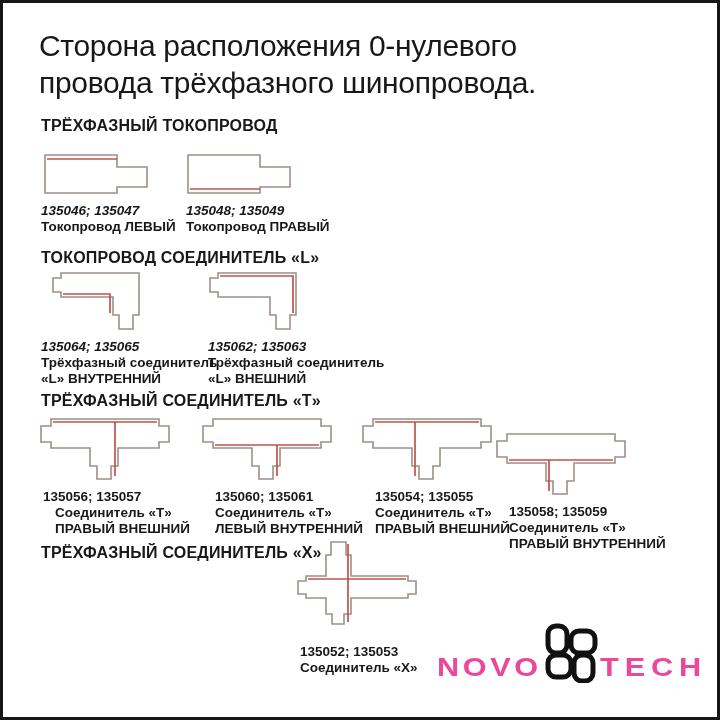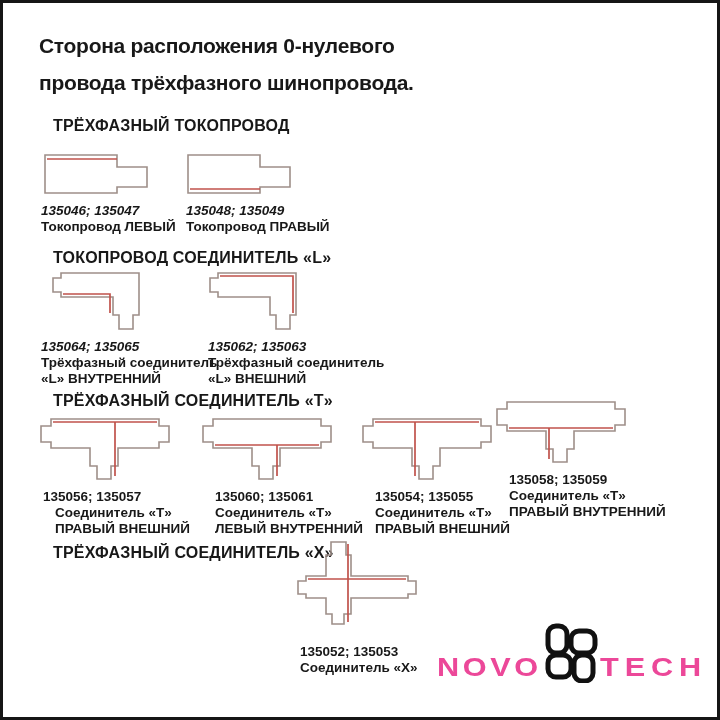--- a/index.html
+++ b/index.html
@@ -3,24 +3,24 @@
 <meta charset="utf-8">
 <style>
   html,body { margin:0; padding:0; background:#e8e8e8; }
   .page {
     position:relative; width:720px; height:720px; margin:0 auto;
     background:#ffffff; border:3px solid #161616; box-sizing:border-box;
     font-family:"Liberation Sans", sans-serif; color:#181818; overflow:hidden;
   }
   .title {
     position:absolute; left:36px; top:24px;
-    font-size:21px; font-weight:bold; line-height:37px; letter-spacing:-0.3px;
+    font-size:30px; font-weight:normal; line-height:37px; letter-spacing:-0.3px;
   }
   .sec-header {
-    position:absolute; left:50px;
+    position:absolute; left:38px;
     font-size:16px; font-weight:bold; letter-spacing:0.2px; white-space:nowrap;
   }
   .item { position:absolute; }
   .codes, .lbl {
     font-size:13.5px; font-weight:bold; line-height:16px; white-space:nowrap;
   }
   .diag { display:block; }
   .diag .outline { fill:none; stroke:#9e8f89; stroke-width:1.6; }
   .diag .zero    { fill:none; stroke:#c0524b; stroke-width:1.7; }
   .gap8 { margin-top:8px;font-style:italic; }
@@ -118,21 +118,21 @@
     <svg class="diag" width="132" height="66" viewBox="0 0 132 66">
       <path class="outline" d="M12,3 H120 V10 H130 V26 H120 V32 H79 V50 H72 V63 H58 V50 H51 V32 H12 V26 H2 V10 H12 Z"></path>
       <path class="zero" d="M14,6 H118"></path>
       <path class="zero" d="M54,6 V60"></path>
     </svg>
     <div class="codes gap7" style="margin-left:14px">135054; 135055</div>
     <div class="lbl" style="margin-left:14px">Соединитель «Т»</div>
     <div class="lbl" style="margin-left:14px">ПРАВЫЙ ВНЕШНИЙ</div>
   </div>
 
-  <div class="item" style="left:492px; top:396px;">
+  <div class="item" style="left:492px; top:428px;">
     <svg class="diag" width="132" height="66" viewBox="0 0 132 66">
       <path class="outline" d="M12,3 H120 V10 H130 V26 H120 V32 H79 V50 H72 V63 H58 V50 H51 V32 H12 V26 H2 V10 H12 Z"></path>
       <path class="zero" d="M14,29 H118"></path>
       <path class="zero" d="M54,29 V60"></path>
     </svg>
     <div class="codes gap7" style="margin-left:14px">135058; 135059</div>
     <div class="lbl" style="margin-left:14px">Соединитель «Т»</div>
     <div class="lbl" style="margin-left:14px">ПРАВЫЙ ВНУТРЕННИЙ</div>
   </div>
 

